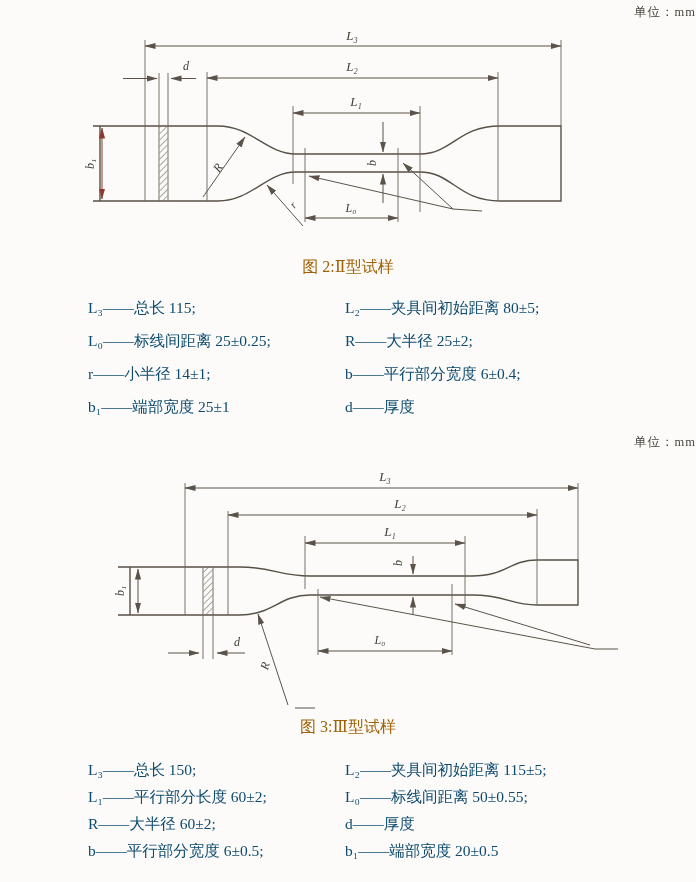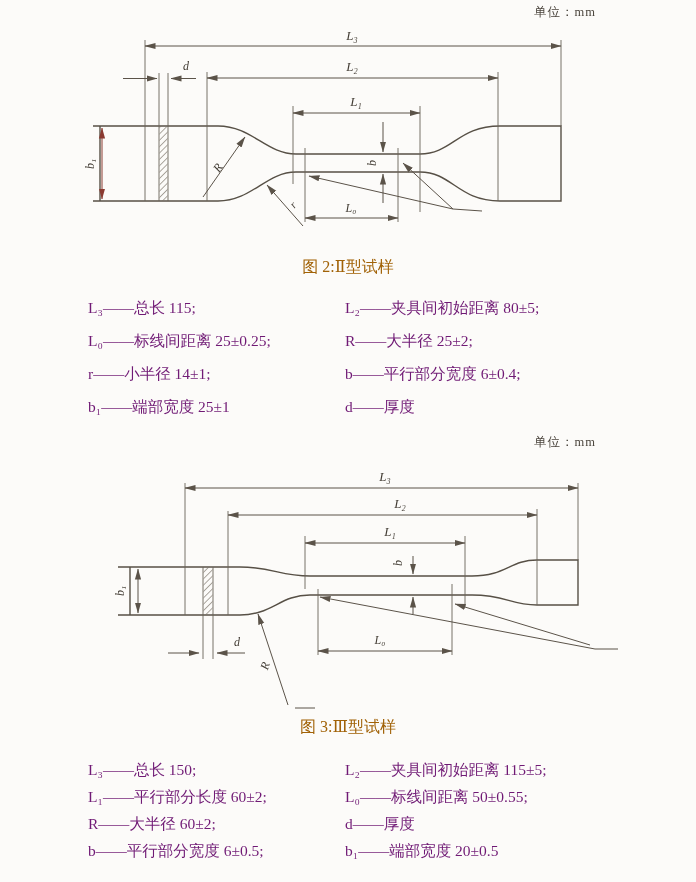--- a/index.html
+++ b/index.html
@@ -1,32 +1,32 @@
 <!DOCTYPE html>
 <html><head>
 <meta charset="utf-8">
 <style>
   html,body{margin:0;padding:0;background:#e8e8e8;}
   .page{
     width:696px;height:882px;margin:0 auto;background:#fcfbf9;
     font-family:"Liberation Serif","DejaVu Serif",serif;color:#2e2a24;
     overflow:hidden;position:relative;
   }
-  .unit{height:22px;line-height:24px;text-align:right;padding-right:100px;
+  .unit{height:22px;line-height:24px;text-align:right;
     font-size:12.5px;color:#4a443c;letter-spacing:1px;}
   .unit2{margin-top:10px;height:18px;line-height:18px;}
   svg{display:block;}
   svg text{font-family:"Liberation Serif","DejaVu Serif",serif;font-style:italic;fill:#433d35;}
   .drawline{stroke:#5b5349;stroke-width:1;fill:none;}
   .outline{stroke:#575046;stroke-width:1.4;fill:none;}
   .thin{stroke:#6a6257;stroke-width:0.9;fill:none;}
   .red{stroke:#8a3a31;}
   .caption{height:24px;line-height:24px;text-align:center;font-size:16px;color:#a16207;}
   .legend{margin:12px 0 0 88px;display:grid;grid-template-columns:257px 1fr;
-    font-size:15.5px;line-height:33px;color:#701a75;}
+    font-size:15.5px;line-height:33px;color:#0c4a6e;}
   .legend2{margin-top:17px;line-height:27px;}
   .lg .sym{font-family:"Liberation Serif","DejaVu Serif",serif;}
 </style>
 </head>
 <body>
 
 <div class="page">
 
   <div class="unit">单位：mm</div>
 

